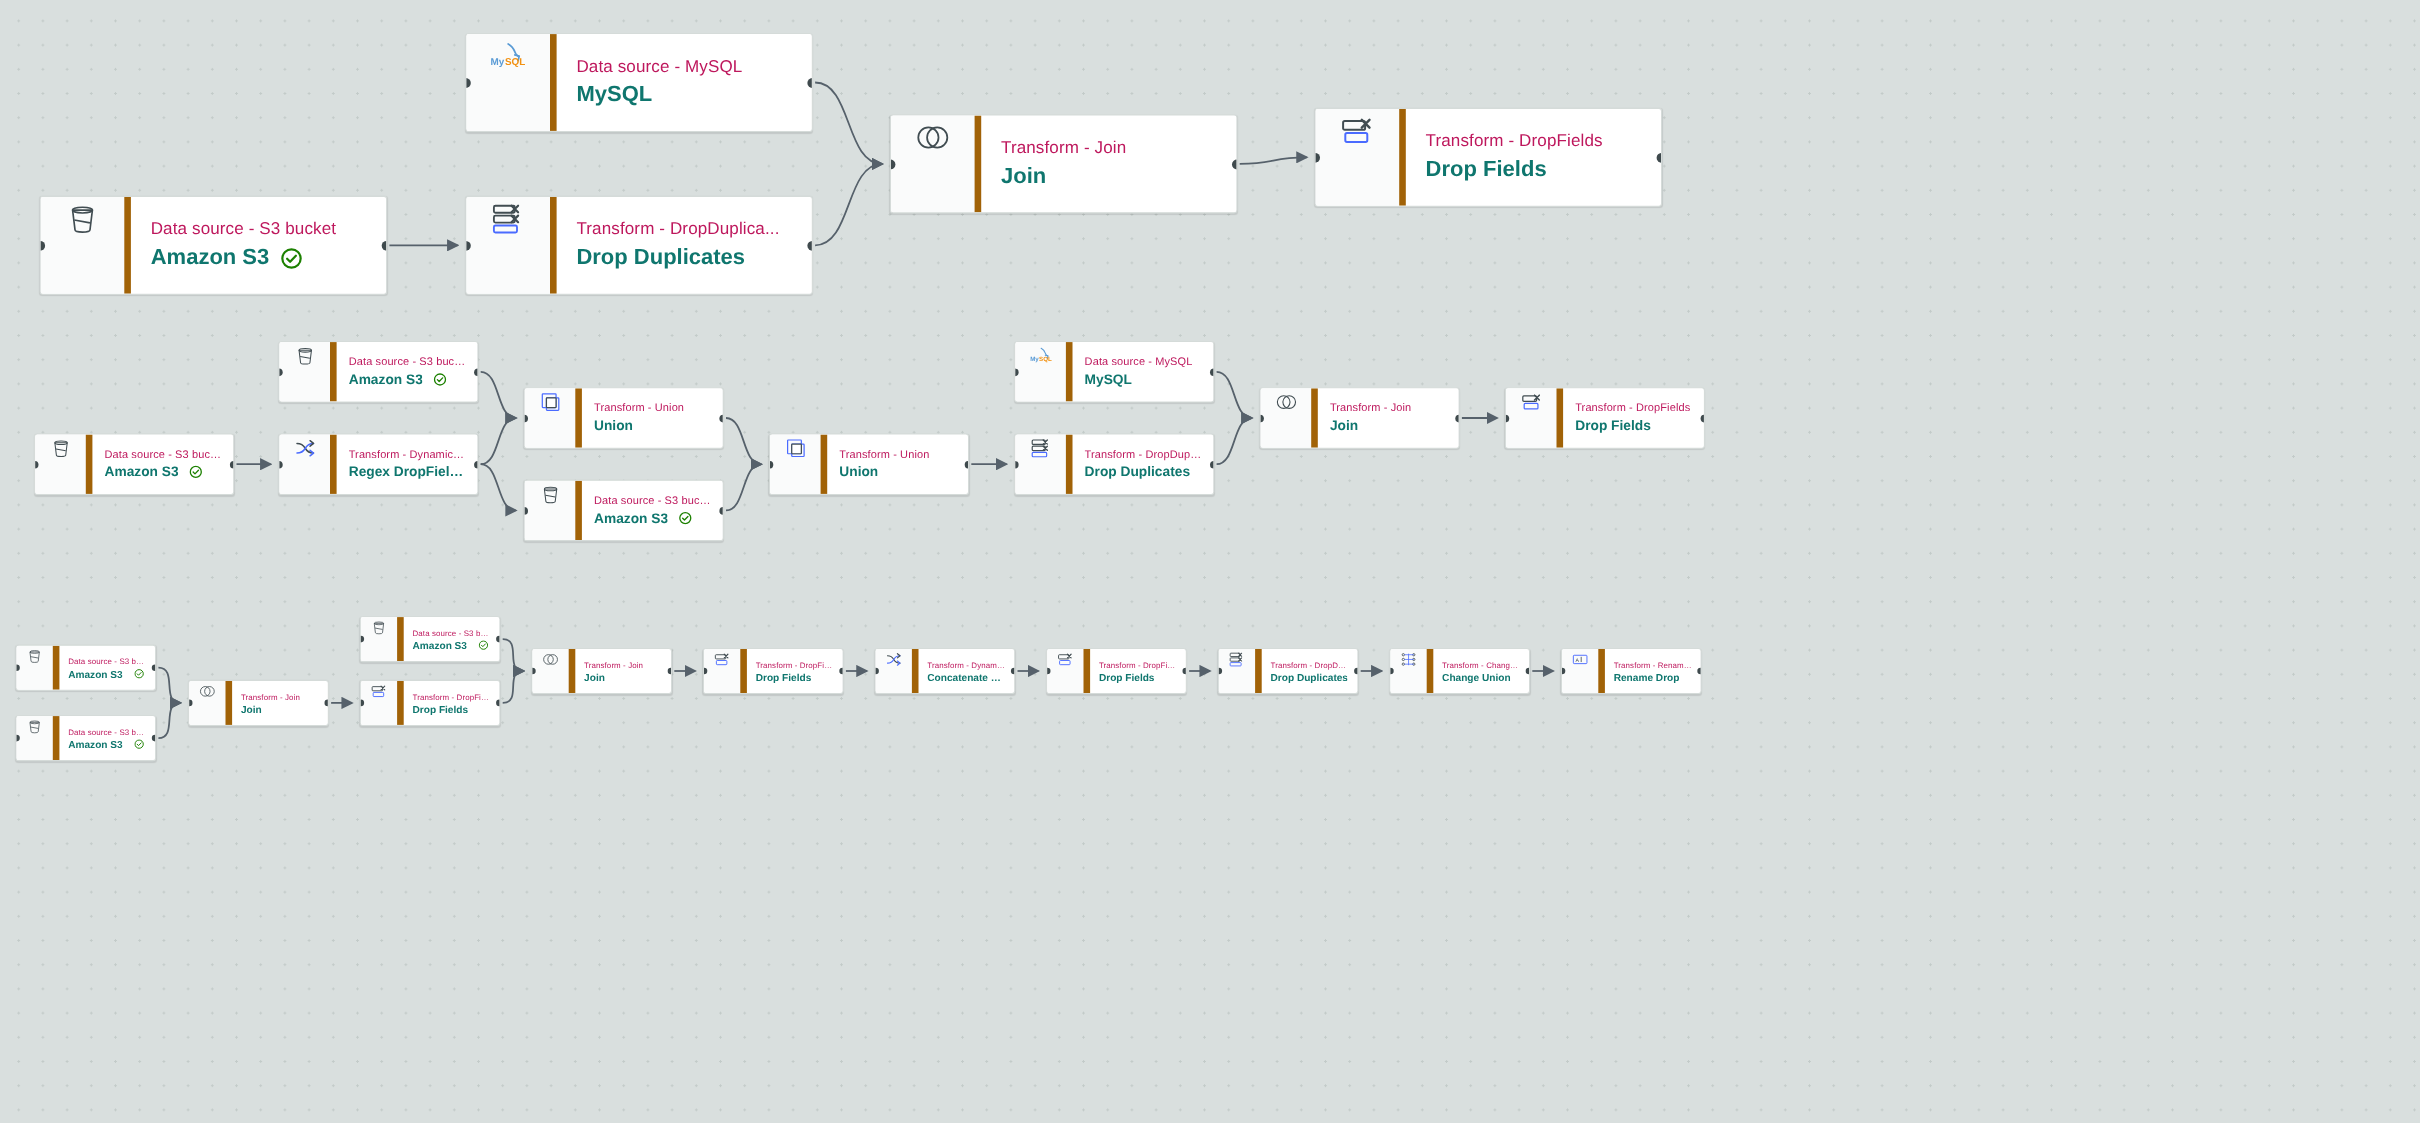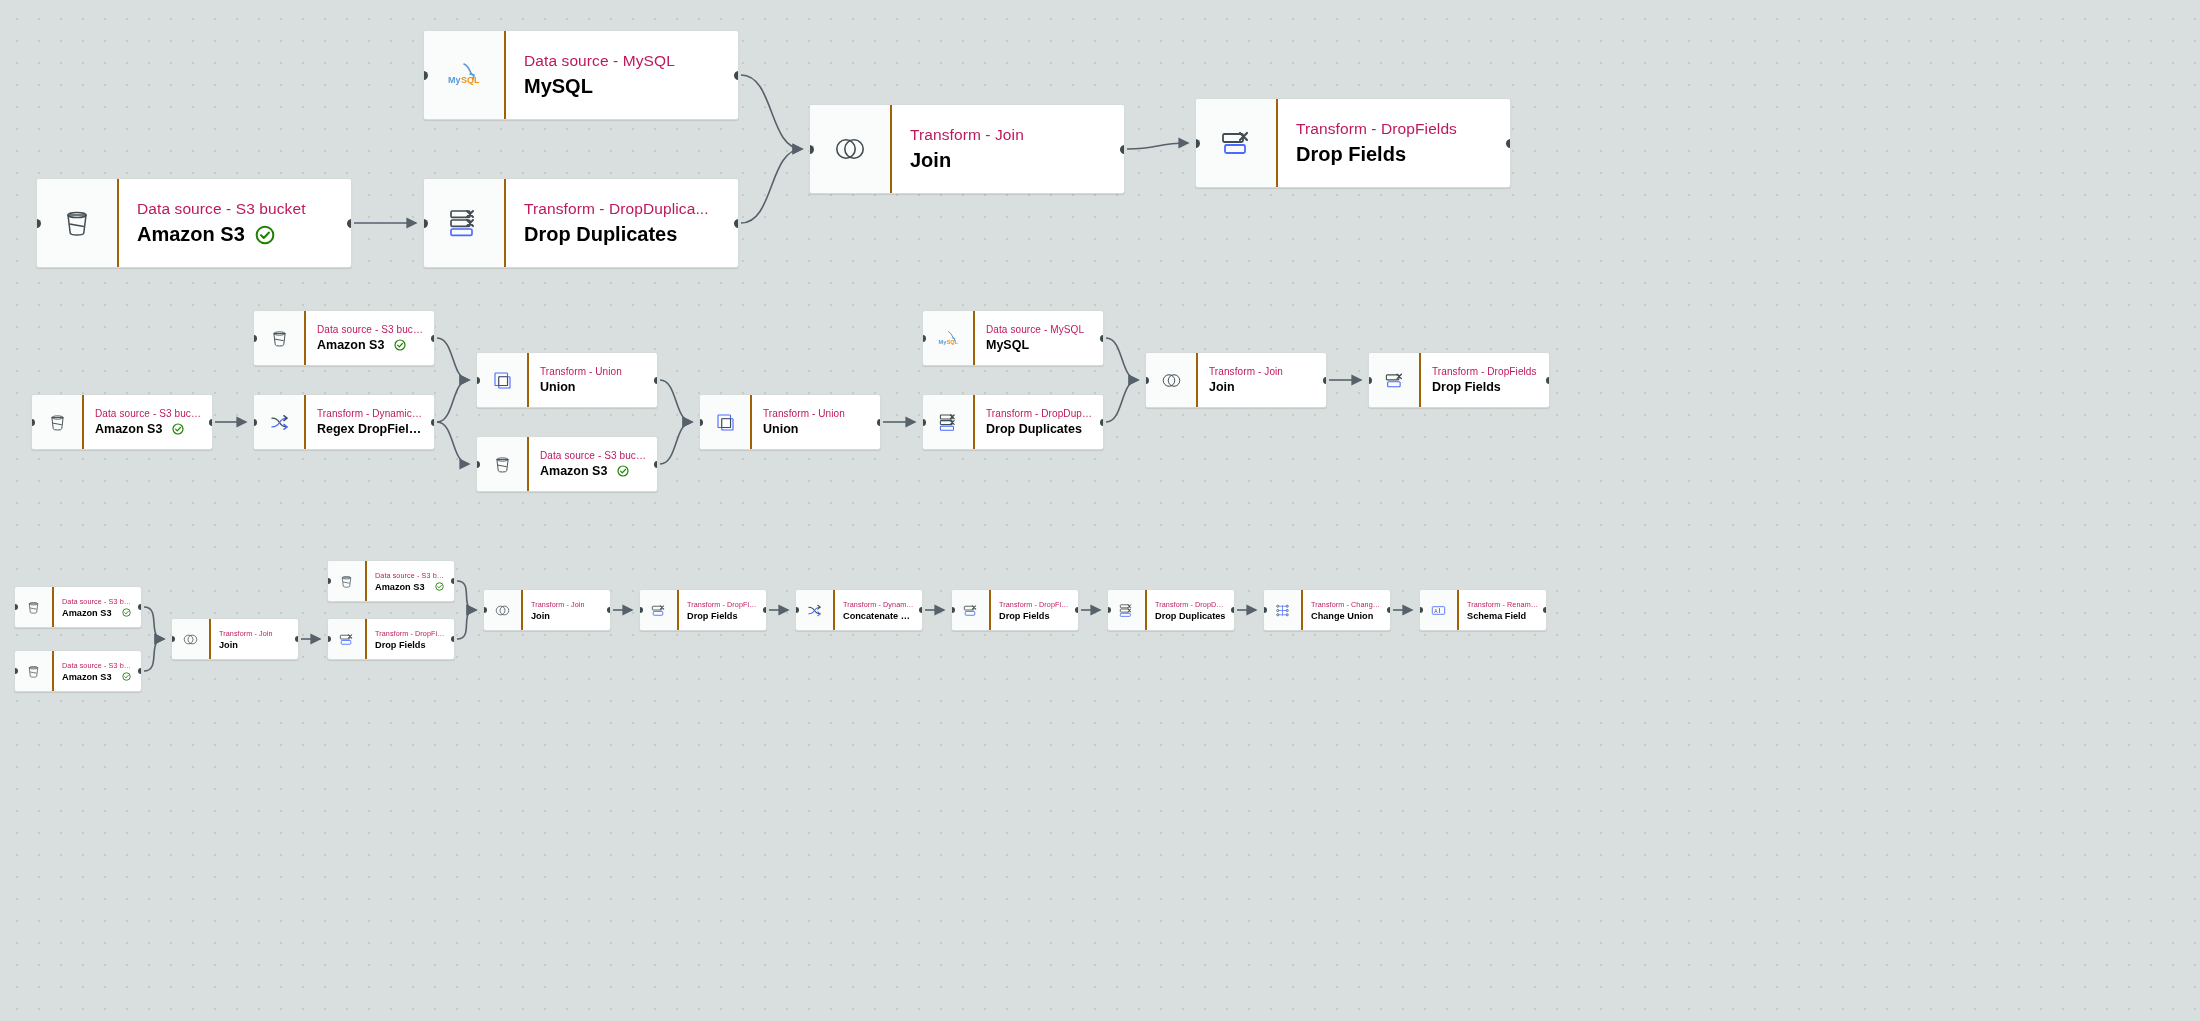--- a/index.html
+++ b/index.html
@@ -19,35 +19,35 @@
   #edges{position:absolute;left:0;top:0;width:2200px;height:1021px;pointer-events:none;}
 
   
   .node{
     position:absolute;display:flex;align-items:stretch;
     background:#ffffff;border:1px solid #d5dbd9;border-radius:3px;
     box-shadow:0 1px 1px rgba(0,0,0,0.10);
     box-sizing:border-box;overflow:hidden;
   }
   .node .icon-cell{
-    display:flex;align-items:center;justify-content:center;
-    background:#fafbfb;border-right:2px solid #a16207;
+    display:flex;justify-content:center;
+    background:#fafbfb;border-right:6px solid #a16207;
     flex:0 0 auto;box-sizing:border-box;
   }
   .node .text-cell{
     display:flex;flex-direction:column;justify-content:center;
     flex:1 1 auto;min-width:0;position:relative;box-sizing:border-box;
   }
   .node .type-row{display:flex;align-items:center;}
   .node .ntype{
     color:#be185d;white-space:nowrap;overflow:hidden;text-overflow:ellipsis;
     letter-spacing:.1px;
   }
   .node .nname{
-    color:#000000;font-weight:700;white-space:nowrap;
+    color:#0f766e;font-weight:700;white-space:nowrap;
     overflow:hidden;text-overflow:ellipsis;
   }
   .node .check{margin-left:10px;flex:0 0 auto;line-height:0;}
 
   
   .size-lg{height:90px;}
   .size-lg .icon-cell{width:82px;}
   .size-lg .text-cell{padding:0 18px;}
   .size-lg .ntype{font-size:15.5px;margin-bottom:5px;}
   .size-lg .nname{font-size:20px;}
@@ -614,20 +614,20 @@
         <div class="icon-cell">
           <svg class="ic" width="19" height="19" viewBox="0 0 40 40">
             <rect x="7" y="12" width="26" height="16" rx="1.5" fill="none" stroke="#4a6bff" stroke-width="1.8"></rect>
             <text x="11" y="25" font-family="Liberation Sans, sans-serif" font-size="10" fill="#414d52">A</text>
             <path d="M22 15 v10" stroke="#414d52" stroke-width="1.6"></path>
           </svg>
         </div>
         <div class="text-cell">
           <div class="ntype">Transform - RenameField</div>
           <div class="type-row">
-            <div class="nname">Schema Field</div>
+            <div class="nname">Rename Drop</div>
           </div>
         </div>
         <span class="port in"></span>
         <span class="port out"></span>
       </div>
     </div>
 </div>
 
 </body></html>

